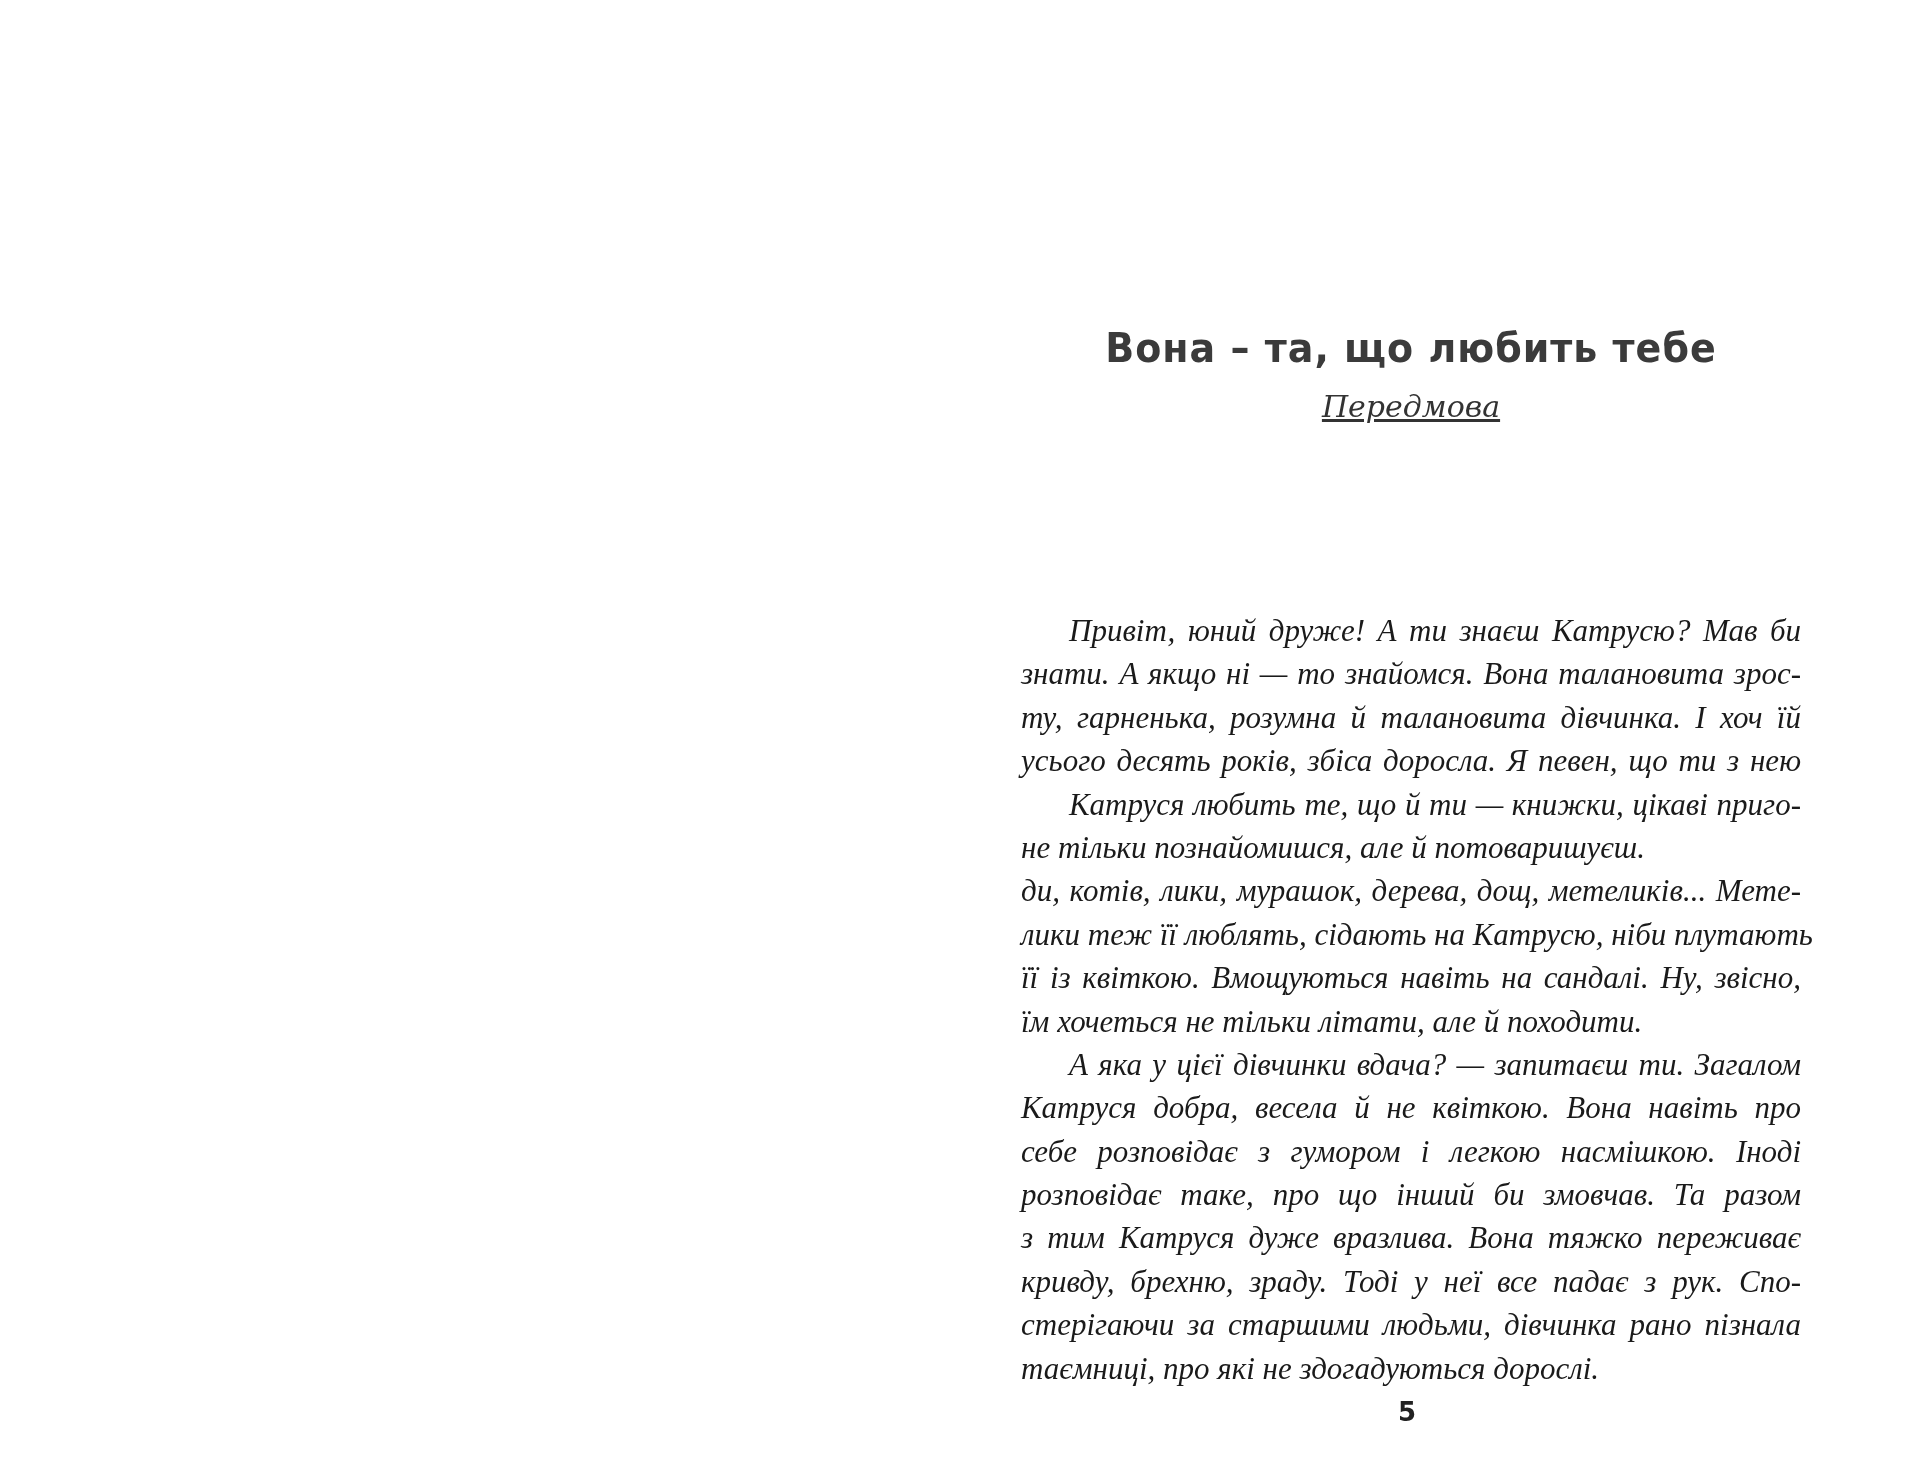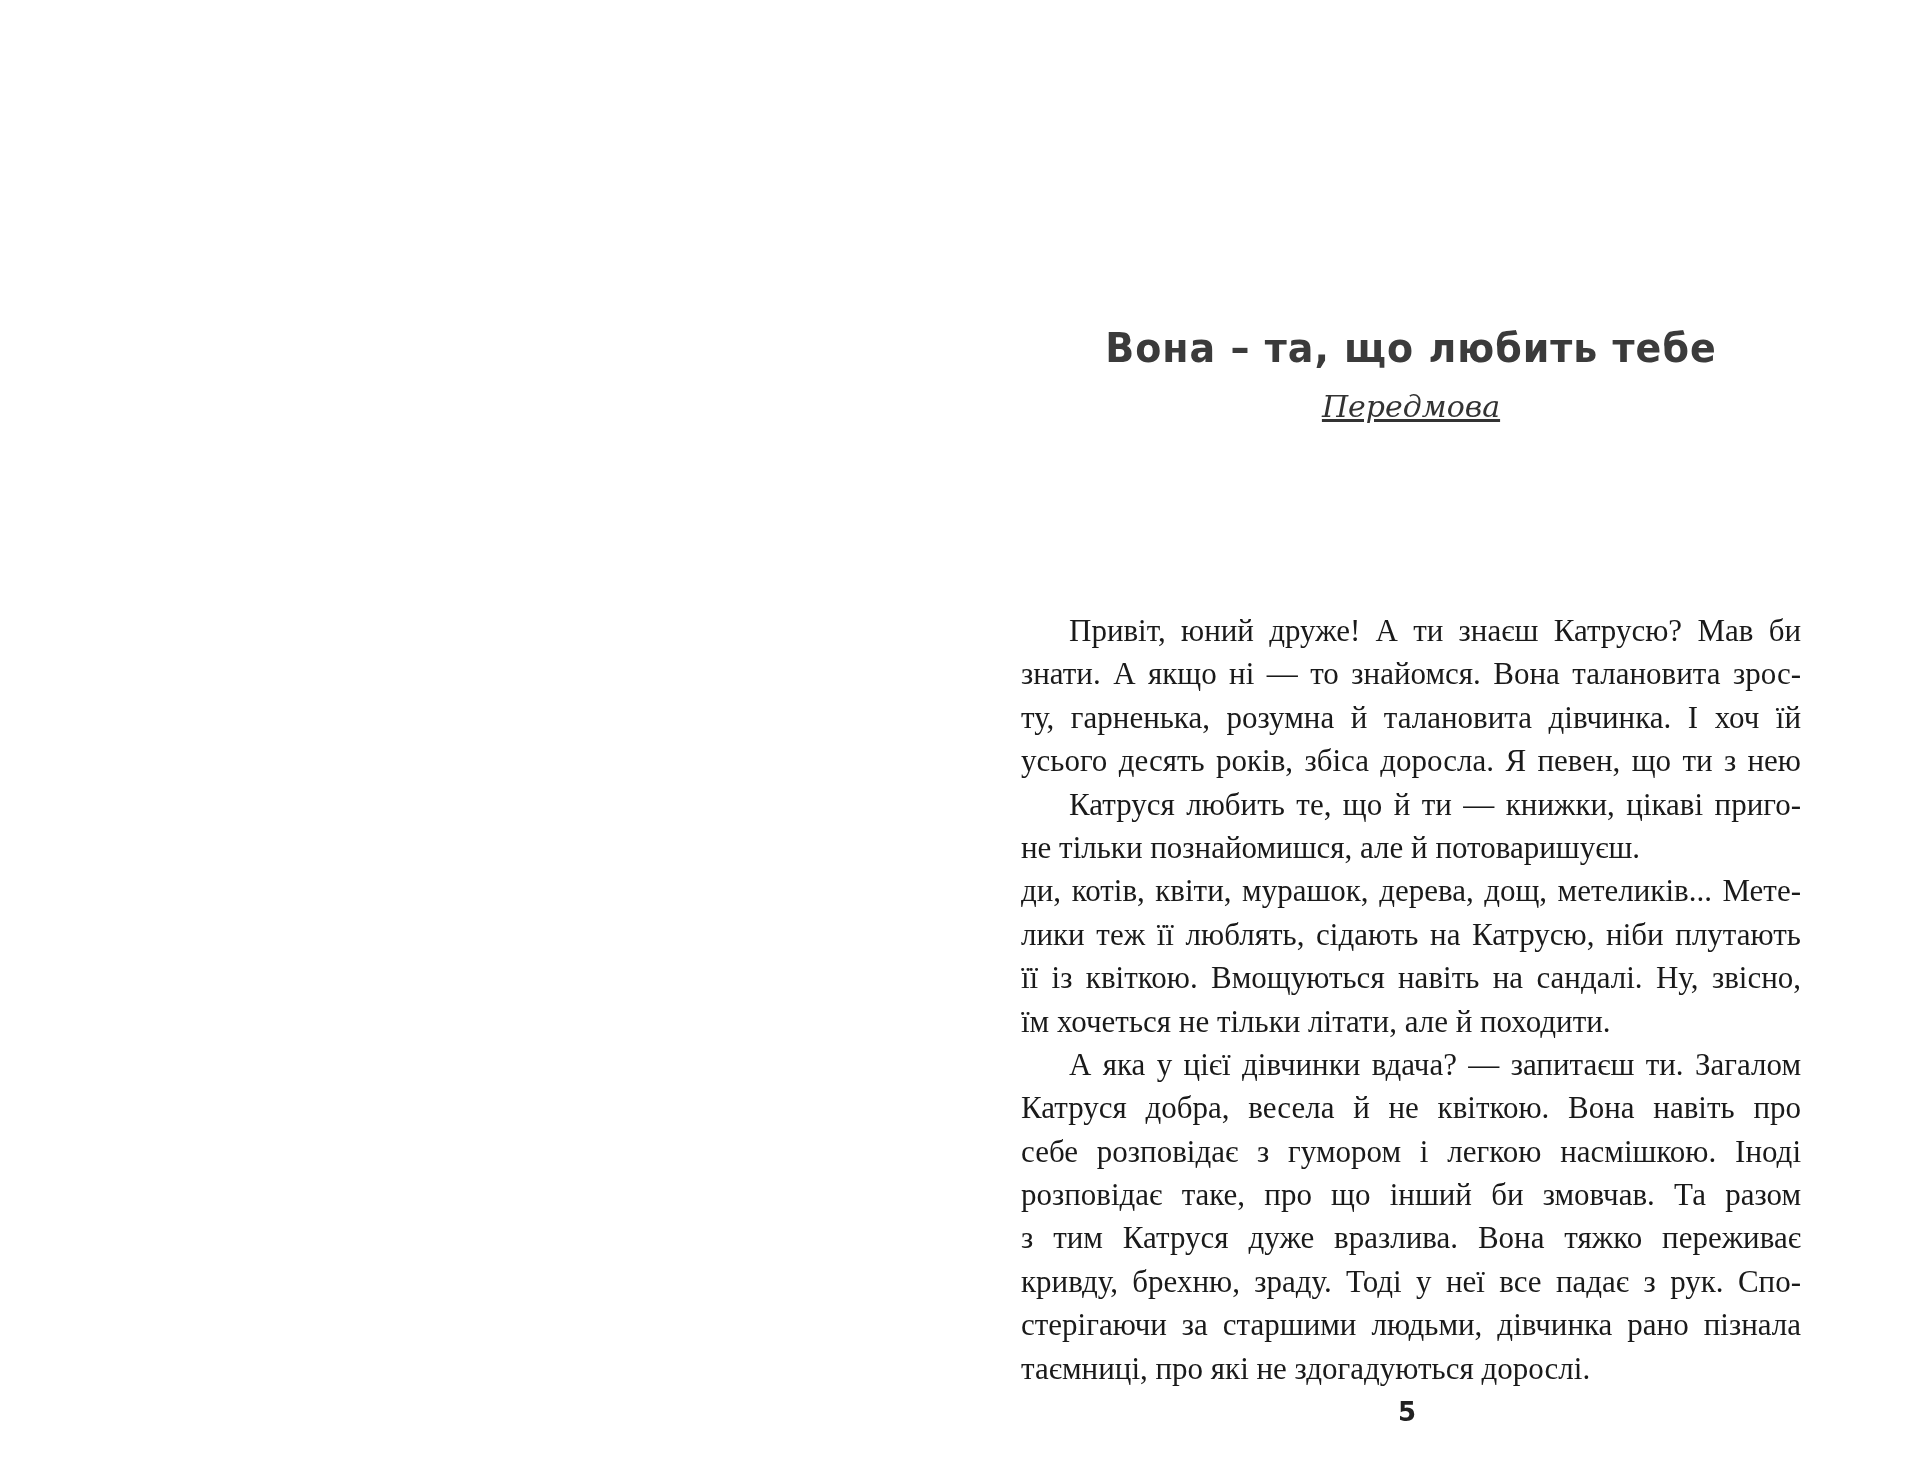--- a/index.html
+++ b/index.html
@@ -59,20 +59,21 @@
     text-decoration: underline;
   }
   .body-text {
     position: absolute;
     left: 1021px;
     top: 592px;
     width: 780px;
     font-family: "Liberation Serif", serif;
     font-size: 31px;
     color: #1a1a1a;
+    font-style: italic;
   }
   .line {
     display: block;
     height: 43.4px;
     line-height: 43.4px;
     white-space: nowrap;
     text-align: justify;
     text-align-last: justify;
   }
   .line.indent {
@@ -107,21 +108,21 @@
 
   <div class="body-text">
 
     <span class="line indent">Привіт, юний друже! А ти знаєш Катрусю? Мав би</span>
     <span class="line">знати. А якщо ні — то знайомся. Вона талановита зрос-</span>
     <span class="line">ту, гарненька, розумна й талановита дівчинка. І хоч їй</span>
     <span class="line">усього десять років, збіса доросла. Я певен, що ти з нею</span>
     <span class="line indent">Катруся любить те, що й ти — книжки, цікаві приго-</span>
 
     <span class="line last">не тільки познайомишся, але й потоваришуєш.</span>
-    <span class="line">ди, котів, квіти, мурашок, дерева, дощ, метеликів... Мете-</span>
+    <span class="line">ди, котів, лики, мурашок, дерева, дощ, метеликів... Мете-</span>
     <span class="line">лики теж її люблять, сідають на Катрусю, ніби плутають</span>
     <span class="line">її із квіткою. Вмощуються навіть на сандалі. Ну, звісно,</span>
     <span class="line last">їм хочеться не тільки літати, але й походити.</span>
 
     <span class="line indent">А яка у цієї дівчинки вдача? — запитаєш ти. Загалом</span>
     <span class="line">Катруся добра, весела й не квіткою. Вона навіть про</span>
     <span class="line">себе розповідає з гумором і легкою насмішкою. Іноді</span>
     <span class="line">розповідає таке, про що інший би змовчав. Та разом</span>
     <span class="line">з тим Катруся дуже вразлива. Вона тяжко переживає</span>
     <span class="line">кривду, брехню, зраду. Тоді у неї все падає з рук. Спо-</span>

